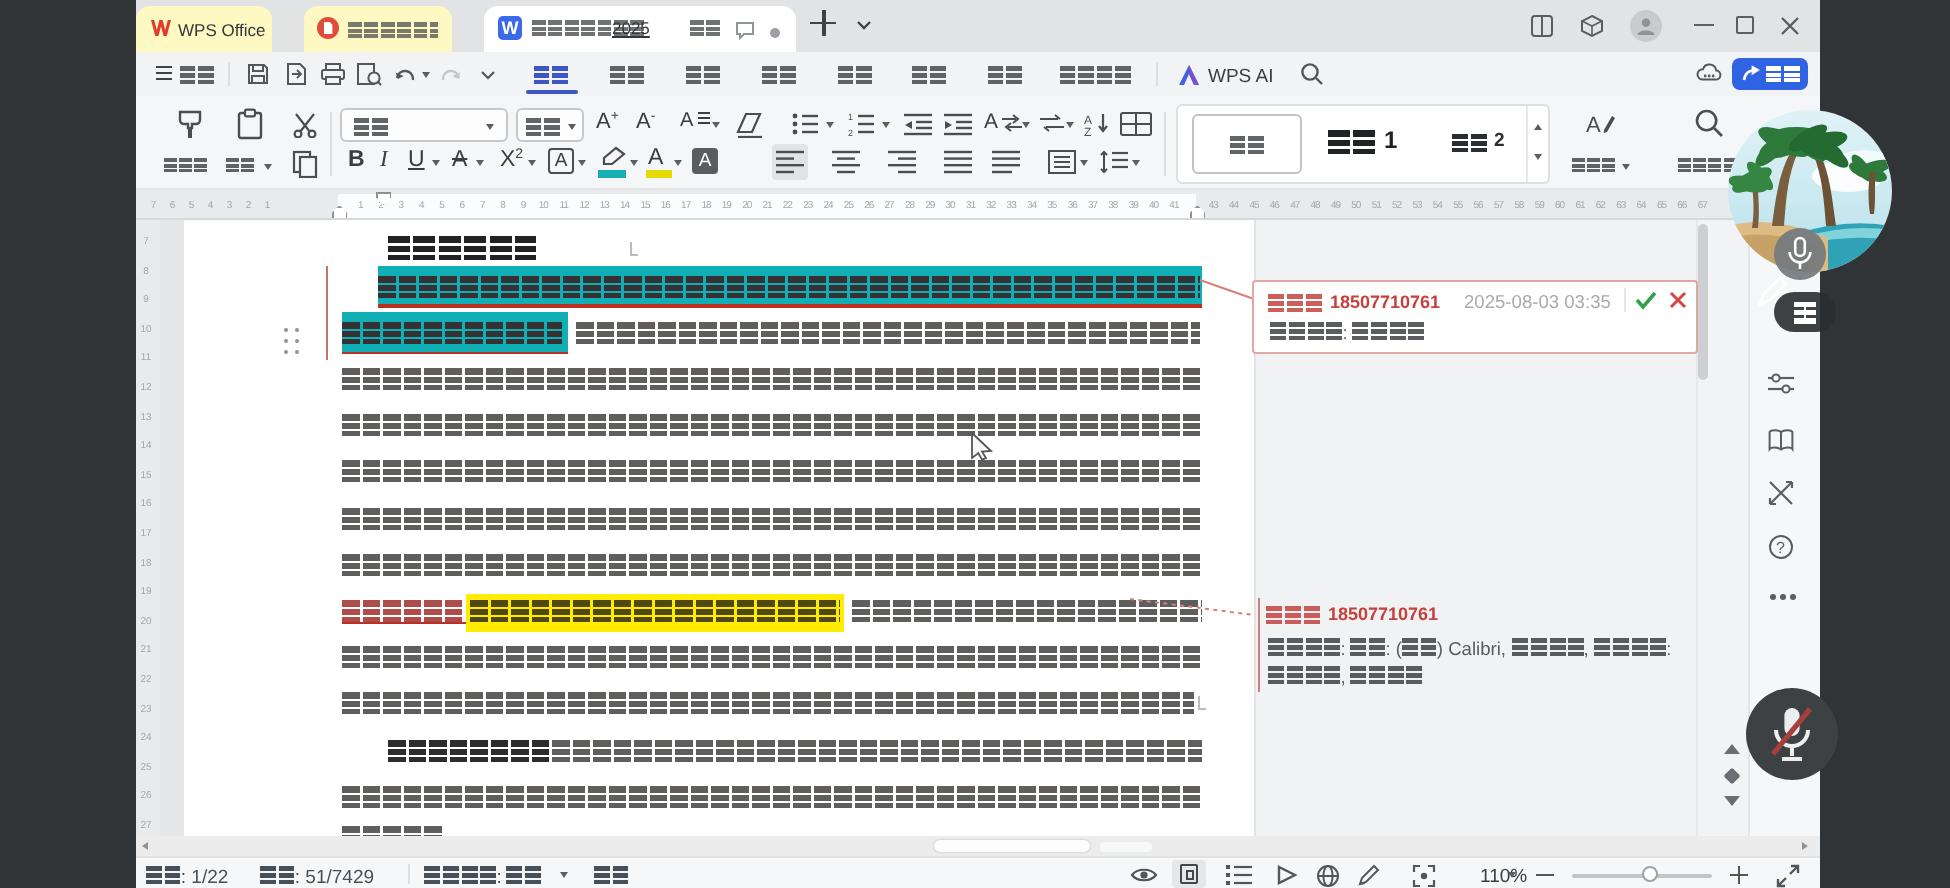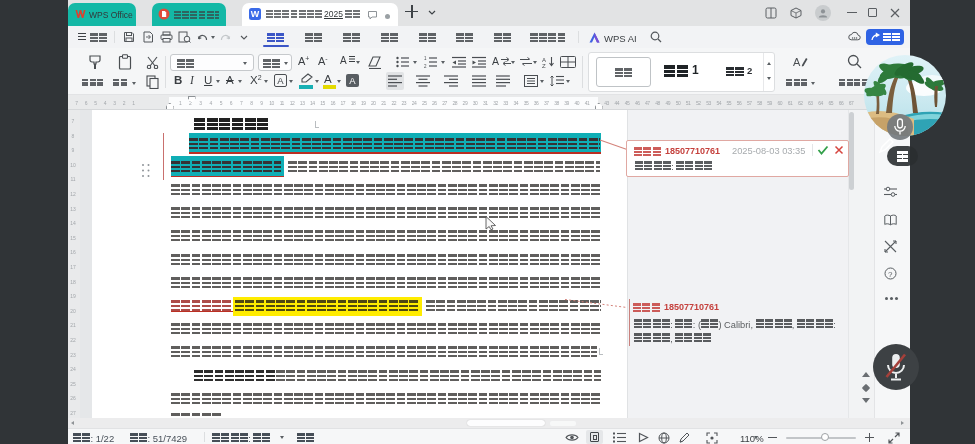--- a/index.html
+++ b/index.html
@@ -11,21 +11,21 @@
 .k9{--b:7.7px;--p:9.2px;height:8.8px;}
 .k75{--b:6.3px;--p:7.6px;height:7.4px;}
 .kd{--b:8.9px;--p:10.25px;height:10.6px;}
 .kh{--b:11px;--p:12.7px;height:12.2px;}
 .kc{--b:8px;--p:9.4px;height:9px;}
 
 .car{display:inline-block;width:0;height:0;border-left:2.8px solid transparent;border-right:2.8px solid transparent;border-top:3.2px solid #5a5f63;}
 .vl{width:1px;background:#dcdee0;}
 
 #tabbar{position:absolute;left:0;top:0;width:842px;height:26px;background:#e2e3e4;}
-.tab{position:absolute;top:3px;height:23px;border-radius:7px 7px 0 0;background:#14b8a6;}
+.tab{position:absolute;top:3px;height:23px;border-radius:7px 7px 0 0;background:#fef9c3;}
 
 #menubar{position:absolute;left:0;top:26px;width:842px;height:22px;background:#f2f3f5;}
 
 #toolbar{position:absolute;left:0;top:48px;width:842px;height:47px;background:#f5f6f7;border-bottom:1px solid #e2e3e5;}
 
 #ruler{position:absolute;left:0;top:95px;width:842px;height:15px;background:#e9eaeb;font-size:5px;color:#a3a7ab;}
 
 #doc{position:absolute;left:0;top:110px;width:842px;height:308px;background:#e5e7e9;overflow:hidden;}
 #page{position:absolute;left:24px;top:0;width:536px;height:308px;background:#fff;border-right:1px solid #e0e2e4;}
 #cmtzone{position:absolute;left:560px;top:0;width:220px;height:308px;background:#f1f2f4;}
@@ -46,21 +46,21 @@
     <div class="tab" style="left:84px;width:74px;">
       <svg class="abs" style="left:6px;top:5px" width="12" height="12" viewBox="0 0 12 12">
           <circle cx="6" cy="6" r="5.5" fill="#e04b3a"></circle>
           <path d="M4 3 h2.8 l1.4 1.4 v4.6 h-4.2 z" fill="#fff"></path>
         </svg>
       <span class="k k8 abs" style="left:22px;top:8px;width:45px;color:rgba(58,62,65,.68);"></span>
     </div>
     <div class="tab" style="left:174px;width:156px;background:#fff;">
       <div class="abs" style="left:7px;top:5px;width:12px;height:12px;border-radius:2.5px;background:#3a6ae8;color:#fff;font-size:9px;font-weight:bold;text-align:center;line-height:12px;">W</div>
       <span class="k k8 abs" style="left:24px;top:7px;width:57px;color:rgba(51,55,58,.7);"></span>
-      <div class="abs" style="left:82px;top:6px;font-size:8.5px;color:#33373a;text-decoration:underline;">2025</div>
+      <div class="abs" style="left:64px;top:6px;font-size:8.5px;color:#33373a;text-decoration:underline;">2025</div>
       <span class="k k8 abs" style="left:103px;top:7px;width:16px;color:rgba(51,55,58,.7);"></span>
       <svg class="abs" style="left:125px;top:7px" width="11" height="10" viewBox="0 0 11 10">
           <path d="M1.5 1.5 h8 v5.5 h-4.5 l-2 2 v-2 h-1.5 z" fill="none" stroke="#8f9498" stroke-width="1"></path>
         </svg>
       <div class="abs" style="left:143px;top:11px;width:5px;height:5px;border-radius:50%;background:#9aa0a4;"></div>
     </div>
     <div class="abs" style="left:337px;top:5px;width:13px;height:13px;">
       <div class="abs" style="left:6px;top:0;width:1.6px;height:13px;background:#3e4347;"></div>
       <div class="abs" style="left:0;top:5.7px;width:13px;height:1.6px;background:#3e4347;"></div>
     </div>

